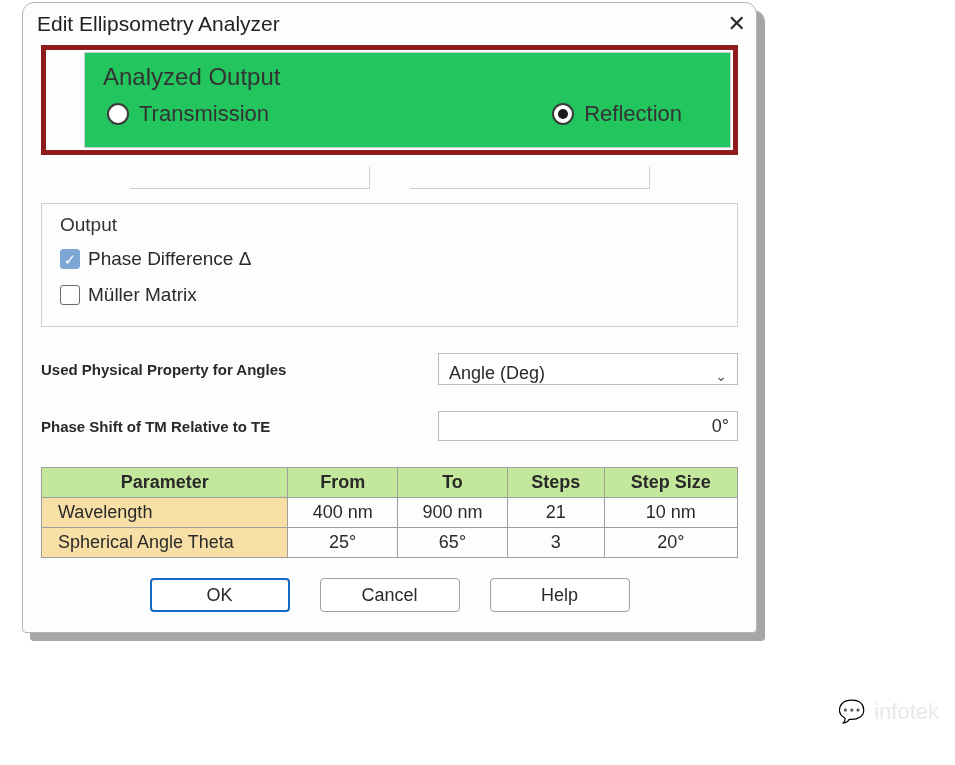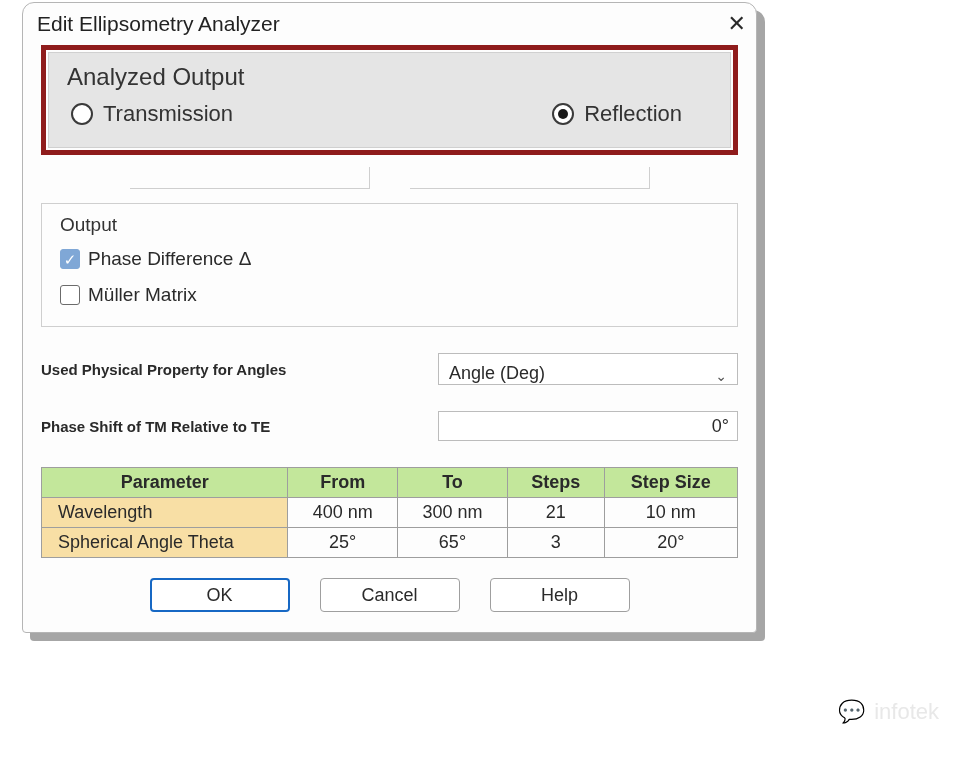--- a/index.html
+++ b/index.html
@@ -48,23 +48,24 @@
     padding: 2px;
     margin-top: 2px;
   }
   .group {
     border: 1px solid #cfcfcf;
     padding: 14px 18px 20px 18px;
     position: relative;
     margin-top: 10px;
   }
   .group.analyzed {
-    background: #e5e5e5;
+    background: #22c55e;
     margin-top: 0;
     border-color: #d0d0d0;
+    margin-left: 36px;
   }
   .group-legend {
     position: relative;
     top: -4px;
     font-size: 22px;
     color: #333;
     background: transparent;
   }
   .analyzed .group-legend { font-size: 24px; font-weight: 500; }
   .radio-row {
@@ -298,21 +299,21 @@
           <th>From</th>
           <th>To</th>
           <th>Steps</th>
           <th>Step Size</th>
         </tr>
       </thead>
       <tbody>
         <tr>
           <td class="pname">Wavelength</td>
           <td>400 nm</td>
-          <td>300 nm</td>
+          <td>900 nm</td>
           <td>21</td>
           <td>10 nm</td>
         </tr>
         <tr>
           <td class="pname">Spherical Angle Theta</td>
           <td>25°</td>
           <td>65°</td>
           <td>3</td>
           <td>20°</td>
         </tr>

